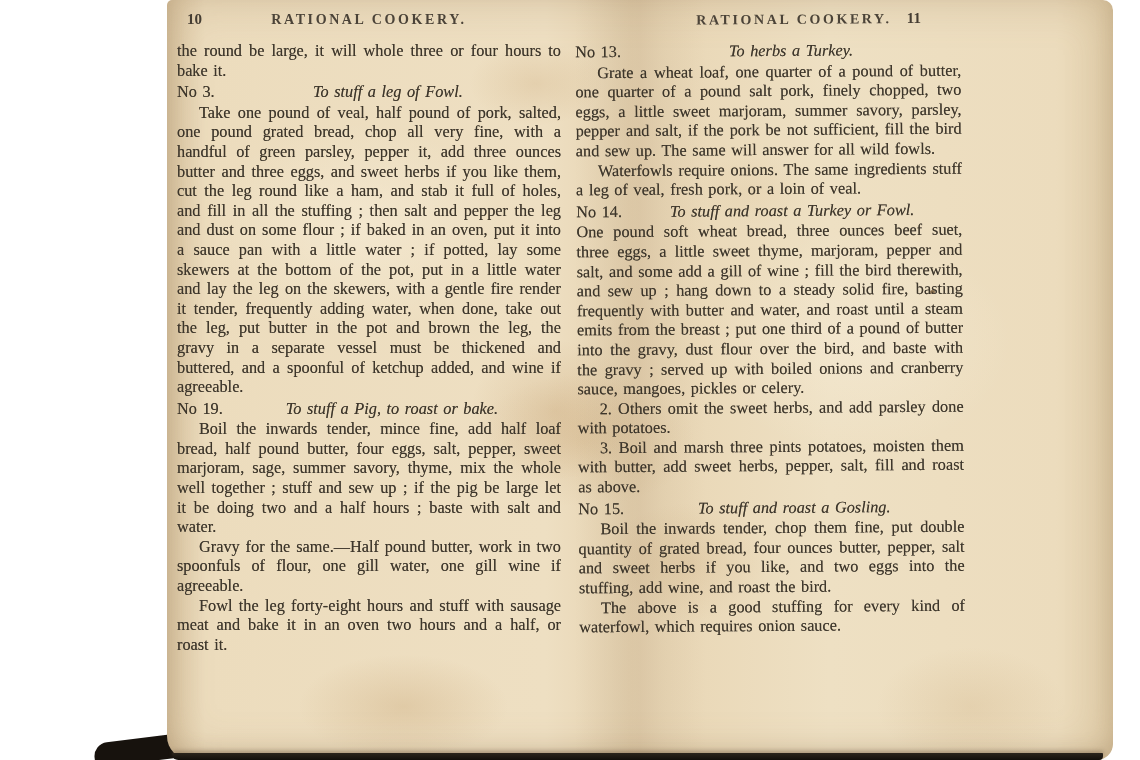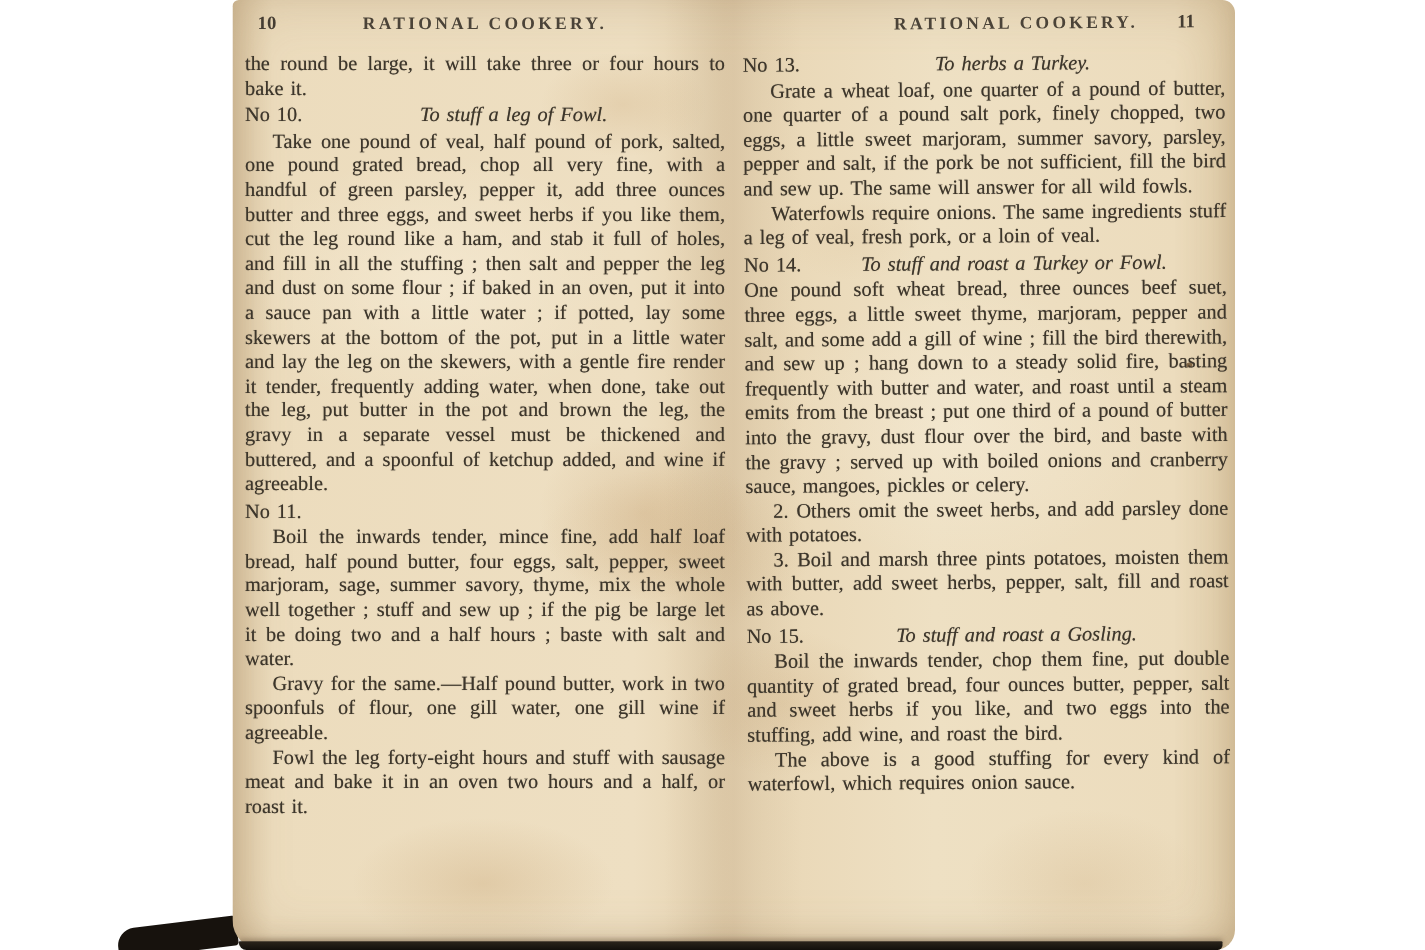--- a/index.html
+++ b/index.html
@@ -10,35 +10,34 @@
   }
   .scan{position:absolute;inset:0;}
   
   .cover-corner{
     position:absolute;left:94px;top:738px;width:96px;height:24px;
     background:#17120d;transform:rotate(-7deg);
     border-radius:14px 3px 3px 3px;z-index:0;
   }
   
   .book{
-    position:absolute;left:167px;top:0;width:802px;height:760px;z-index:1;
+    position:absolute;left:167px;top:0;width:946px;height:760px;z-index:1;
     border-radius:5px 10px 16px 24px;
     background:
       radial-gradient(ellipse 120px 100px at 41% 54%, rgba(172,124,66,.20), transparent 70%),
       radial-gradient(ellipse 160px 95px at 44% 58%, rgba(176,130,72,.16), transparent 70%),
       radial-gradient(ellipse 95px 60px at 39% 11%, rgba(183,139,82,.18), transparent 70%),
       radial-gradient(ellipse 150px 75px at 25% 93%, rgba(178,133,76,.22), transparent 70%),
       radial-gradient(ellipse 115px 85px at 55% 74%, rgba(175,130,75,.15), transparent 70%),
       radial-gradient(ellipse 135px 85px at 85% 93%, rgba(183,142,88,.16), transparent 70%),
       radial-gradient(ellipse 80px 50px at 62% 25%, rgba(200,165,115,.10), transparent 70%),
       radial-gradient(ellipse 210px 150px at 20% 30%, rgba(255,249,235,.35), transparent 70%),
       radial-gradient(ellipse 220px 160px at 73% 45%, rgba(253,246,232,.30), transparent 70%),
       linear-gradient(90deg,#dcc8a5 0%,#ecdcbd 4%,#eedfc2 40%,#e6d3b1 49%,#e9d7b6 53%,#eee0c3 70%,#ecdcbd 94%,#e2cfab 100%);
     box-shadow:inset 0 0 46px rgba(150,120,80,.28), inset 0 -10px 18px rgba(140,110,75,.18);
-    margin-left:19px;
   }
   .gutter{
     position:absolute;left:43%;top:0;width:14%;height:100%;pointer-events:none;
     background:linear-gradient(90deg,transparent,rgba(140,115,85,.10) 35%,rgba(150,120,90,.14) 50%,rgba(140,115,85,.08) 65%,transparent);
   }
   .speck{position:absolute;left:763px;top:290px;width:5px;height:4px;border-radius:50%;background:#6d4f2c;opacity:.8;}
   .bottom-band{
     position:absolute;left:5px;right:10px;bottom:0;height:7px;
     background:linear-gradient(180deg,#2b241b,#120f0b);
     border-radius:2px 2px 10px 16px;
@@ -48,21 +47,21 @@
   .page.left{left:10px;width:384px;}
   .page.right{left:410px;width:386px;transform:rotate(-0.4deg);}
   .running{position:relative;height:26px;}
   .head{
     display:block;text-align:center;
     font-size:14px;font-weight:bold;letter-spacing:2.6px;color:#4b4338;
   }
   .page.right .head{transform:translateX(26px);}
   .folio{position:absolute;top:-1px;font-size:15px;font-weight:bold;color:#453d33;}
   .page.left .folio{left:10px;}
-  .page.right .folio{right:24px;}
+  .page.right .folio{right:40px;}
   .col{
     margin-top:3px;
     font-size:16.3px;line-height:19.6px;word-spacing:1.5px;
     text-align:justify;
     text-shadow:0 0 0.6px rgba(61,54,43,.65);
   }
   .para{margin:0;text-indent:22px;}
   .para.noindent{text-indent:0;}
   .rhead{overflow:hidden;text-align:center;margin:2px 0 1px;}
   .rno{float:left;}
@@ -78,30 +77,31 @@
   <div class="book">
     <div class="gutter"></div>
     <div class="speck"></div>
 
     <section class="page left">
       <header class="running">
         <span class="folio">10</span>
         <span class="head">RATIONAL COOKERY.</span>
       </header>
       <div class="col">
-        <p class="para noindent">the round be large, it will take three or four hours to bake it.</p>
+        <p class="para noindent">the round be large, it will whole three or four hours to bake it.</p>
 
         <div class="rhead">
-          <span class="rno">No 10.</span>
+          <span class="rno">No 3.</span>
           <span class="rtitle">To stuff a leg of Fowl.</span>
         </div>
         <p class="para">Take one pound of veal, half pound of pork, salted, one pound grated bread, chop all very fine, with a handful of green parsley, pepper it, add three ounces butter and three eggs, and sweet herbs if you like them, cut the leg round like a ham, and stab it full of holes, and fill in all the stuffing ; then salt and pepper the leg and dust on some flour ; if baked in an oven, put it into a sauce pan with a little water ; if potted, lay some skewers at the bottom of the pot, put in a little water and lay the leg on the skewers, with a gentle fire render it tender, frequently adding water, when done, take out the leg, put butter in the pot and brown the leg, the gravy in a separate vessel must be thickened and buttered, and a spoonful of ketchup added, and wine if agreeable.</p>
 
         <div class="rhead">
-          <span class="rno">No 11.</span>
+          <span class="rno">No 19.</span>
+          <span class="rtitle">To stuff a Pig, to roast or bake.</span>
         </div>
         <p class="para">Boil the inwards tender, mince fine, add half loaf bread, half pound butter, four eggs, salt, pepper, sweet marjoram, sage, summer savory, thyme, mix the whole well together ; stuff and sew up ; if the pig be large let it be doing two and a half hours ; baste with salt and water.</p>
 
         <p class="para"><span class="lead-italic">Gravy for the same.</span><span>—Half pound butter, work in two spoonfuls of flour, one gill water, one gill wine if agreeable.</span></p>
 
         <p class="para">Fowl the leg forty-eight hours and stuff with sausage meat and bake it in an oven two hours and a half, or roast it.</p>
       </div>
     </section>
 
     <section class="page right">

